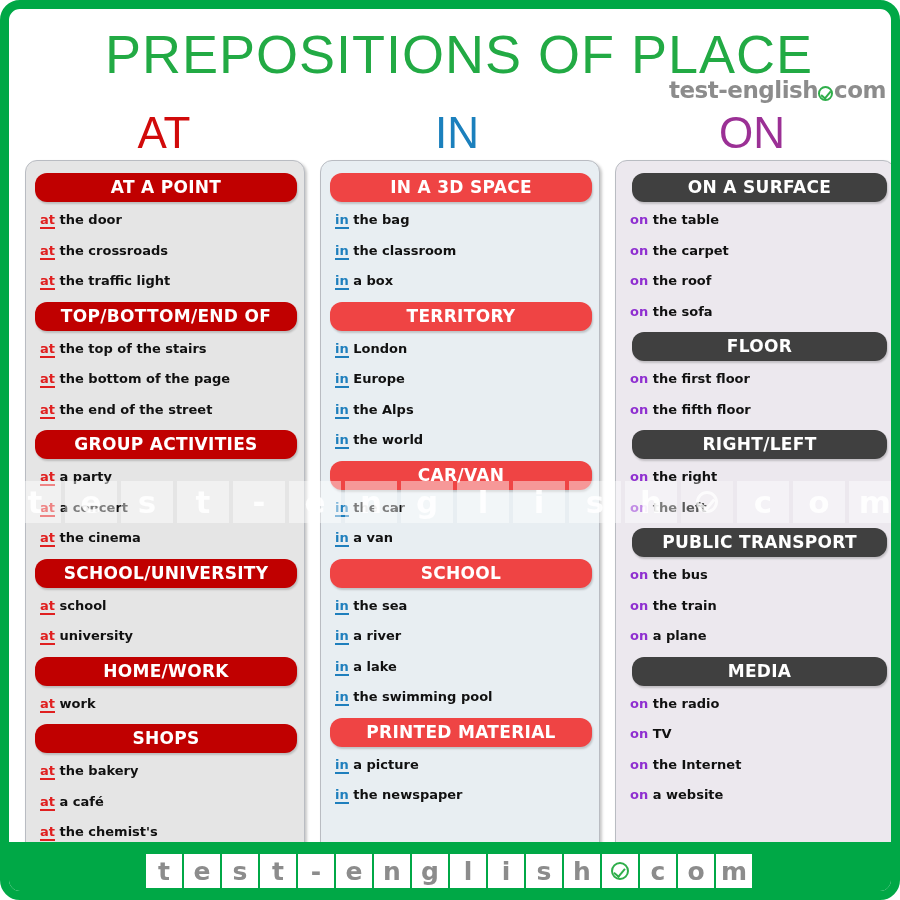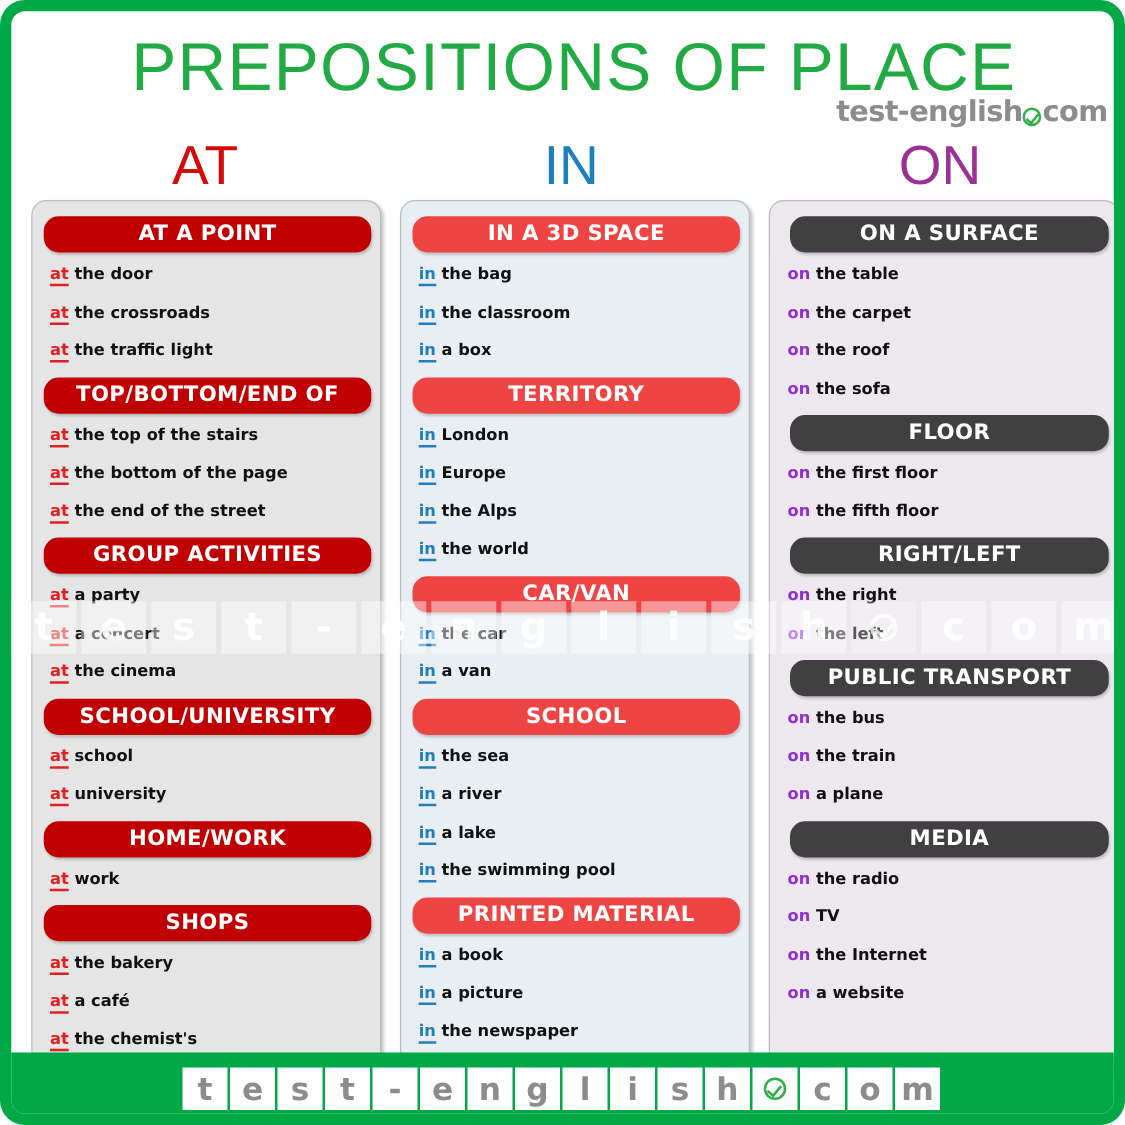--- a/index.html
+++ b/index.html
@@ -204,21 +204,20 @@
       <div class="row"><span class="prep">in</span><span> the world</span></div>
       <div class="pill">CAR/VAN</div>
       <div class="row"><span class="prep">in</span><span> the car</span></div>
       <div class="row"><span class="prep">in</span><span> a van</span></div>
       <div class="pill">SCHOOL</div>
       <div class="row"><span class="prep">in</span><span> the sea</span></div>
       <div class="row"><span class="prep">in</span><span> a river</span></div>
       <div class="row"><span class="prep">in</span><span> a lake</span></div>
       <div class="row"><span class="prep">in</span><span> the swimming pool</span></div>
       <div class="pill">PRINTED MATERIAL</div>
-      <div class="row"><span class="prep">in</span><span> a book</span></div>
       <div class="row"><span class="prep">in</span><span> a picture</span></div>
       <div class="row"><span class="prep">in</span><span> the newspaper</span></div>
     </div>
   <div class="card" id="card-on">
       <div class="pill">ON A SURFACE</div>
       <div class="row"><span class="prep">on</span><span> the table</span></div>
       <div class="row"><span class="prep">on</span><span> the carpet</span></div>
       <div class="row"><span class="prep">on</span><span> the roof</span></div>
       <div class="row"><span class="prep">on</span><span> the sofa</span></div>
       <div class="pill">FLOOR</div>

